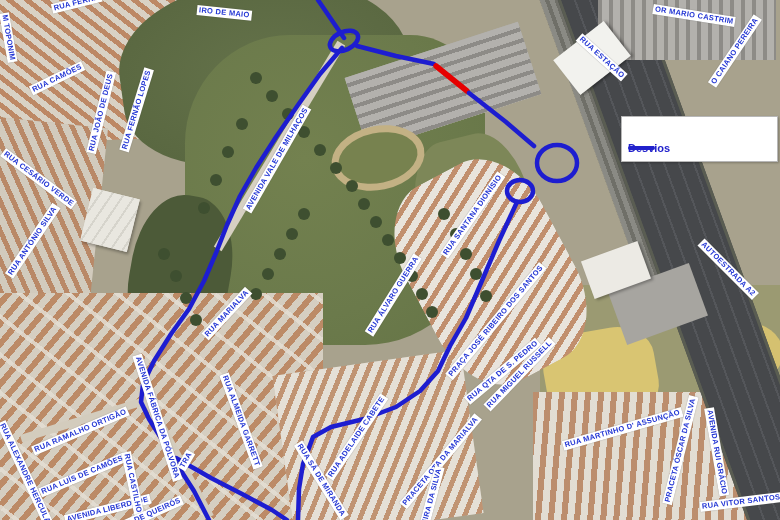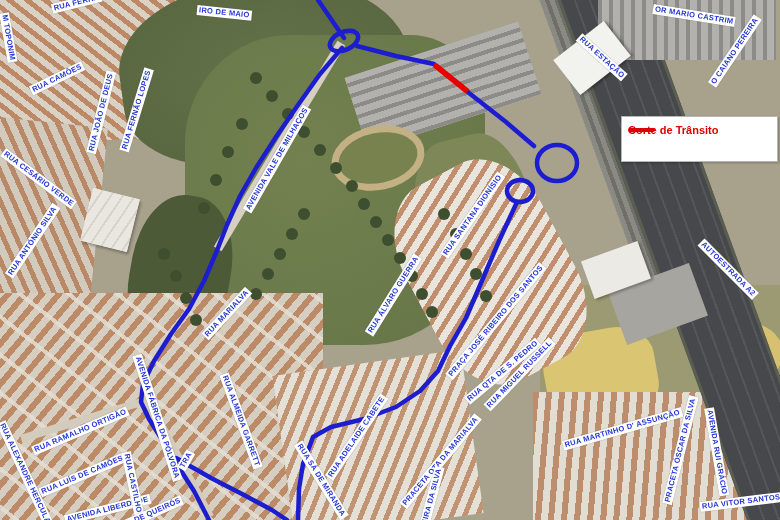--- a/index.html
+++ b/index.html
@@ -150,18 +150,18 @@
       <span class="street-label" style="left: 329px; top: 473px; transform: rotate(-56deg);">RUA ADELAIDE CABETE</span>
       <span class="street-label" style="left: 403px; top: 501px; transform: rotate(-50deg);">PRACETA QTA DA MARIALVA</span>
       <span class="street-label" style="left: 424px; top: 521px; transform: rotate(-75deg);">EIRA DA SILVA</span>
       <span class="street-label" style="left: 563px; top: 441px; transform: rotate(-16deg);">RUA MARTINHO D' ASSUNÇÃO</span>
       <span class="street-label" style="left: 667px; top: 499px; transform: rotate(-76deg);">PRACETA ÓSCAR DA SILVA</span>
       <span class="street-label" style="left: 709px; top: 403px; transform: rotate(80deg);">AVENIDA RUI GRÁCIO</span>
       <span class="street-label" style="left: 700px; top: 502px; transform: rotate(-7deg);">RUA VITOR SANTOS</span>
     </div>
 
   <div class="legend">
-    <div class="row row1">
-      <span class="swatch" style="background: rgb(224, 0, 0);"></span>
-      <span class="lg-text lg-red">Corte de Trânsito</span>
+    <div class="row row2">
+      <span class="swatch" style="background: rgb(34, 34, 204);"></span>
+      <span class="lg-text lg-blue">Desvios</span>
     </div>
   </div>
 </div>
 
 </body></html>

